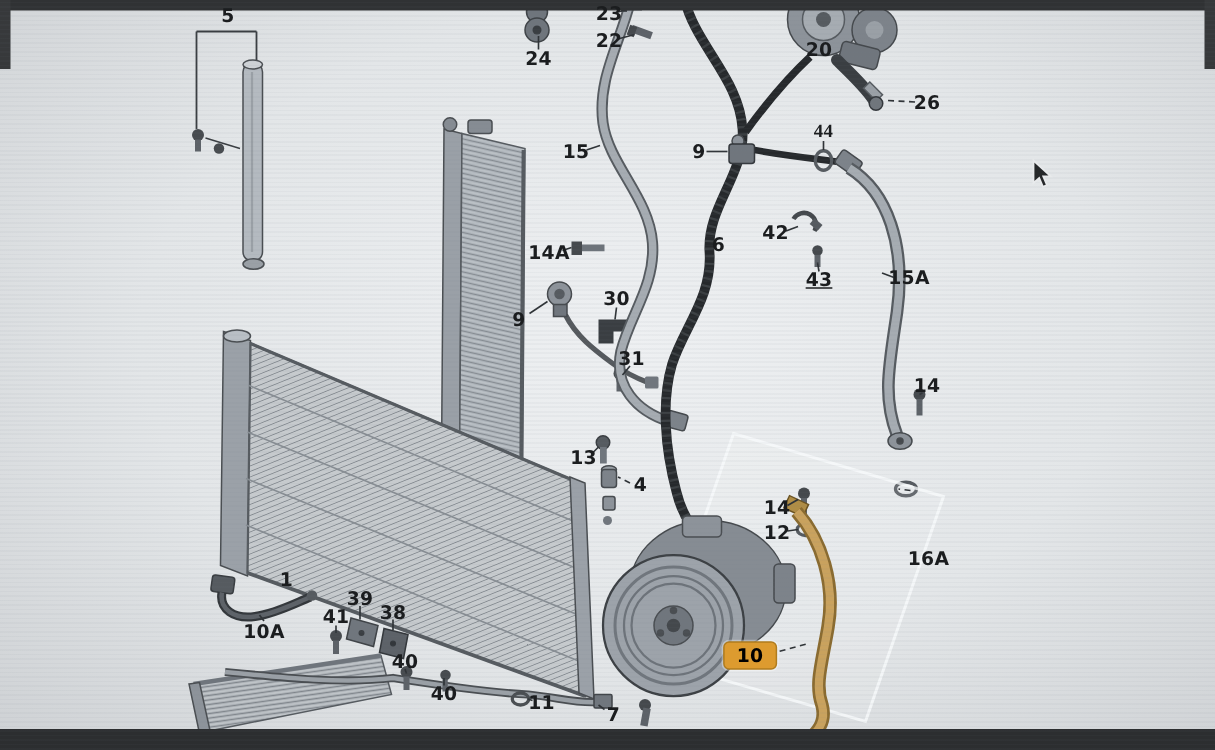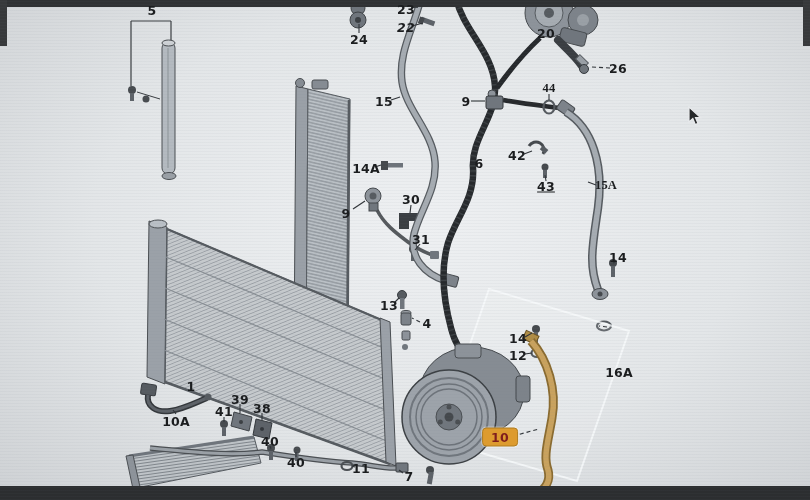--- a/index.html
+++ b/index.html
@@ -16,21 +16,21 @@
   .edge-right{left:803px;top:0;width:7px;height:46px;}
   .moire{position:absolute;inset:0;pointer-events:none;
     background:repeating-linear-gradient(0deg, rgba(110,120,132,.05) 0 1px, rgba(255,255,255,0) 1px 3px);}
   .labels{position:absolute;inset:0;}
   .part-label{
     position:absolute;transform:translate(-50%,-50%);
     font-size:12.5px;font-weight:bold;color:var(--label-color,#1b1d1f);
     white-space:nowrap;letter-spacing:.2px;cursor:default;
   }
   .part-label.highlighted{
-    background:var(--hl,#dd9b2f);color:#7f1d1d;padding:1px 8px;
+    background:var(--hl,#dd9b2f);color:#000000;padding:1px 8px;
     border-radius:4px;border:1px solid #b07c1e;box-shadow:0 0 0 1px rgba(255,255,255,.35);
   }
   .cursor{position:absolute;width:16px;height:22px;pointer-events:none;}
 </style>
 </head>
 <body>
 
 <div class="photo" style="--hl: #dd9b2f; --label-color: #1b1d1f; background: radial-gradient(at 52% 45%, rgb(238, 240, 242) 0%, rgb(227, 230, 232) 55%, rgb(206, 209, 212) 100%);">
 
   <svg class="artwork" width="810" height="500" viewBox="0 0 810 500">
@@ -293,30 +293,30 @@
   <div class="edge edge-top" style="background: rgb(48, 50, 52);"></div>
   <div class="edge edge-bottom" style="background: rgb(44, 46, 48);"></div>
   <div class="edge edge-left" style="background: rgb(55, 57, 59);"></div>
   <div class="edge edge-right" style="background: rgb(55, 57, 59);"></div>
 
   <div class="moire"></div>
 
   <div class="labels">
       <span class="part-label" style="left: 152px; top: 10px;">5</span>
       <span class="part-label" style="left: 406px; top: 9px;">23</span>
-      <span class="part-label" style="left: 406px; top: 27px; font-style: italic;">22</span>
+      <span class="part-label" style="left: 406px; top: 27px;">22</span>
       <span class="part-label" style="left: 359px; top: 39px;">24</span>
       <span class="part-label" style="left: 546px; top: 33px;">20</span>
       <span class="part-label" style="left: 618px; top: 68px;">26</span>
       <span class="part-label" style="left: 384px; top: 101px;">15</span>
       <span class="part-label" style="left: 466px; top: 101px;">9</span>
       <span class="part-label" style="left: 549px; top: 88px; font-family: Liberation Serif, serif;">44</span>
       <span class="part-label" style="left: 517px; top: 155px; text-align: right;">42</span>
       <span class="part-label" style="left: 546px; top: 186px; text-decoration: underline;">43</span>
-      <span class="part-label" style="left: 606px; top: 185px; font-family: Liberation Serif, serif;">15A</span>
+      <span class="part-label" style="left: 606px; top: 185px;">15A</span>
       <span class="part-label" style="left: 366px; top: 168px;">14A</span>
       <span class="part-label" style="left: 346px; top: 213px;">9</span>
       <span class="part-label" style="left: 411px; top: 199px;">30</span>
       <span class="part-label" style="left: 421px; top: 239px;">31</span>
       <span class="part-label" style="left: 479px; top: 163px;">6</span>
       <span class="part-label" style="left: 389px; top: 305px;">13</span>
       <span class="part-label" style="left: 427px; top: 323px;">4</span>
       <span class="part-label" style="left: 618px; top: 257px;">14</span>
       <span class="part-label" style="left: 619px; top: 327px; margin-top: 45px;">16A</span>
       <span class="part-label" style="left: 518px; top: 338px;">14</span>

